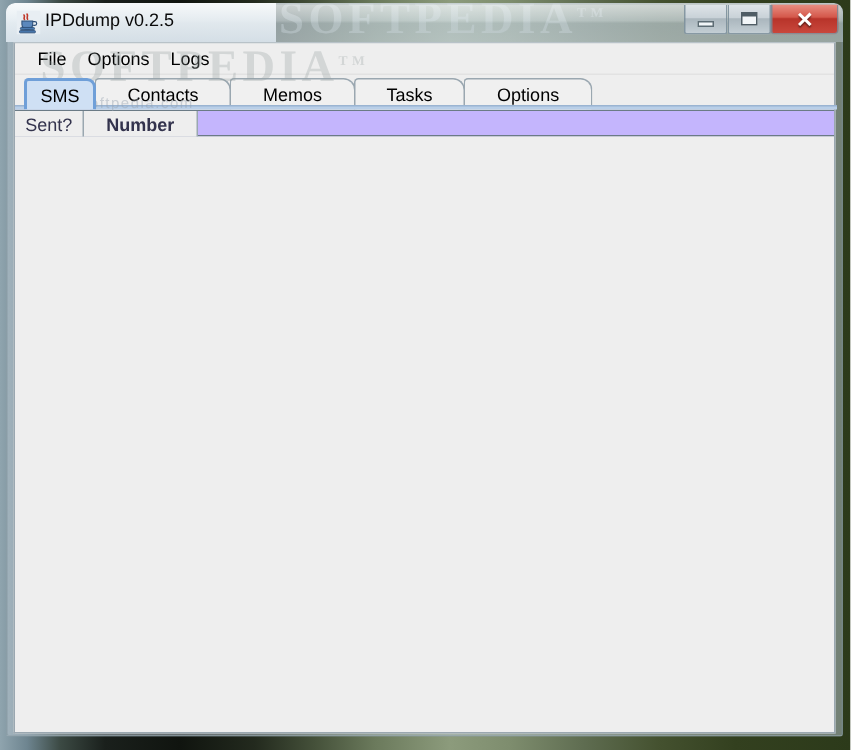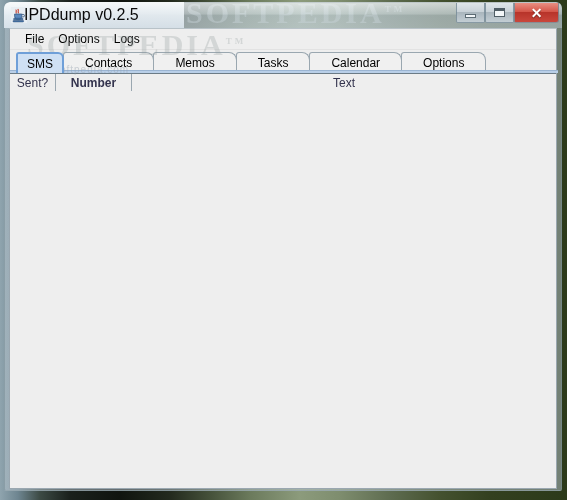--- a/index.html
+++ b/index.html
@@ -91,22 +91,22 @@
        rgba(218,228,236,0.92) 100%);
     border-radius: 6px 0 0 0;
   }
   #app-icon {
     position: absolute;
     left: 7px; top: 5px;
     width: 16px; height: 16px;
   }
   #title-text {
     position: absolute;
-    left: 20px; top: 4px;
-    font-size: 16px;
+    left: 26px; top: 4px;
+    font-size: 12px;
     color: #0a0a0a;
     white-space: nowrap;
   }
 
   
   .winbtn {
     position: absolute;
     top: 1px;
     height: 20px;
     border: 1px solid rgba(120,140,152,0.85);
@@ -322,29 +322,27 @@
         <div class="menu-item">File</div>
         <div class="menu-item">Options</div>
         <div class="menu-item">Logs</div>
       </div>
 
       <div id="tabstrip">
         <div class="tab selected">SMS</div>
         <div class="tab">Contacts</div>
         <div class="tab">Memos</div>
         <div class="tab">Tasks</div>
-        <div class="tab">Calendar</div>
         <div class="tab">Options</div>
         <div id="tab-underline"></div>
       </div>
 
       <div id="table-header">
         <div class="th" id="th-sent">Sent?</div>
         <div class="th" id="th-number">Number</div>
-        <div class="th" id="th-text">Text</div>
       </div>
 
       <div id="table-body"></div>
 
     </div>
 
     <div class="wm-overlay" id="wm-mid">
       <span>SOFTPEDIA</span><sup>TM</sup>
     </div>
     <div class="wm-overlay" id="wm-url">www.softpedia.com</div>

